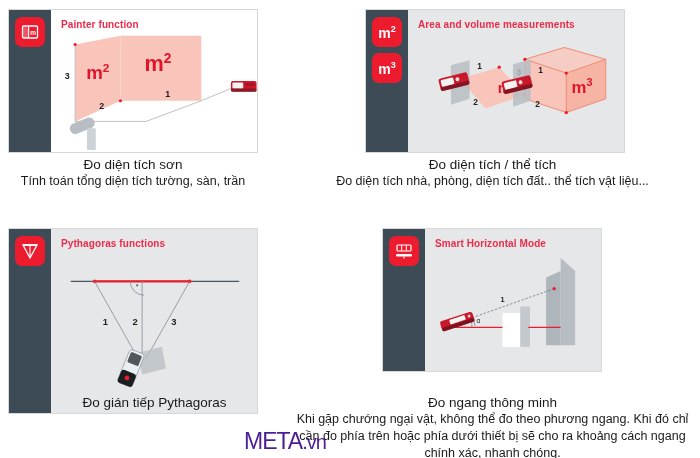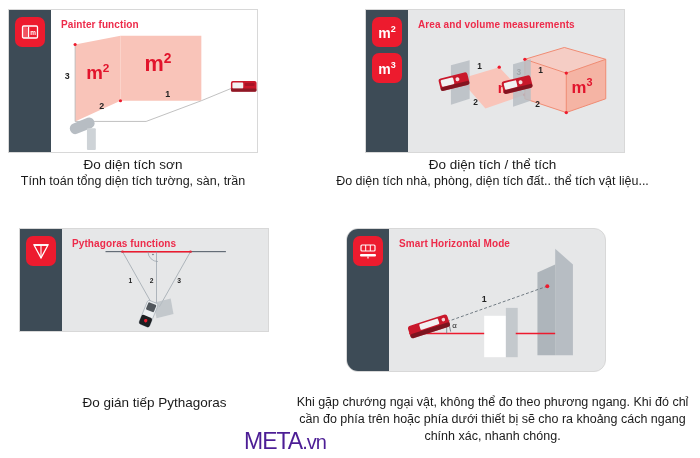--- a/index.html
+++ b/index.html
@@ -161,21 +161,21 @@
         </g>
       </svg>
     </div>
   </div>
 
   <div class="caption" style="left:285px; top:156px; width:415px;">
     <div class="cap-title">Đo diện tích / thể tích</div>
     <div class="cap-sub">Đo  diện tích nhà, phòng, diện tích đất.. thể tích vật liệu...</div>
   </div>
 
-  <div class="panel gray" style="left:8px; top:228px; width:250px; height:104px;margin-left:11px;">
+  <div class="panel gray" style="left:8px; top:228px; width:250px; height:186px;">
     <div class="rail">
       <div class="badge">
         <svg width="20" height="20" viewBox="0 0 20 20" aria-hidden="true">
           <polygon points="3,4 17,4 10,17" fill="none" stroke="#fff" stroke-width="1.3"></polygon>
           <line x1="10" y1="4" x2="10" y2="17" stroke="#fff" stroke-width="1.1"></line>
           <line x1="3" y1="4" x2="17" y2="4" stroke="#fff" stroke-width="1.6"></line>
         </svg>
       </div>
     </div>
     <div class="panel-title">Pythagoras functions</div>
@@ -208,21 +208,21 @@
           <circle cx="8" cy="28.5" r="2.4" fill="#ed1b2e"></circle>
         </g>
       </svg>
     </div>
   </div>
 
   <div class="caption" style="left:0px; top:394px; width:266px;padding-left:43px;">
     <div class="cap-title">Đo gián tiếp Pythagoras</div>
   </div>
 
-  <div class="panel gray" style="left:346px; top:228px; width:260px; height:144px;border-radius:12px;">
+  <div class="panel gray" style="left:382px; top:228px; width:220px; height:144px;">
     <div class="rail">
       <div class="badge">
         <svg width="20" height="20" viewBox="0 0 20 20" aria-hidden="true">
           <rect x="3" y="4" width="14" height="6" rx="1" fill="none" stroke="#fff" stroke-width="1.2"></rect>
           <line x1="7.7" y1="4" x2="7.7" y2="10" stroke="#fff" stroke-width="1"></line>
           <line x1="12.3" y1="4" x2="12.3" y2="10" stroke="#fff" stroke-width="1"></line>
           <rect x="2" y="13" width="16" height="2.6" rx="1.1" fill="#fff"></rect>
           <line x1="10" y1="15.6" x2="10" y2="17.6" stroke="#fff" stroke-width="1.2"></line>
         </svg>
       </div>
@@ -253,20 +253,21 @@
           <rect x="0" y="0" width="42" height="13" rx="3" fill="#c9182b"></rect>
           <rect x="12" y="1.5" width="20" height="6" rx="1.2" fill="#f2f2f2"></rect>
           <rect x="0" y="8.5" width="42" height="4.5" rx="2" fill="#4a1218" opacity=".6"></rect>
           <circle cx="37" cy="4.5" r="1.8" fill="#fff" opacity=".8"></circle>
         </g>
       </svg>
     </div>
   </div>
 
   <div class="caption" style="left:285px; top:394px; width:415px;">
+    <div class="cap-title">Đo ngang thông minh</div>
     <div class="cap-sub">Khi gặp chướng ngại vật, không thể đo theo phương ngang. Khi đó chỉ cần đo phía trên hoặc phía dưới thiết bị sẽ cho ra khoảng cách ngang chính xác, nhanh chóng.</div>
   </div>
 
   <div class="watermark">
     <span>META</span><span class="vn">.vn</span>
   </div>
 
 </div>
 
 </body></html>

